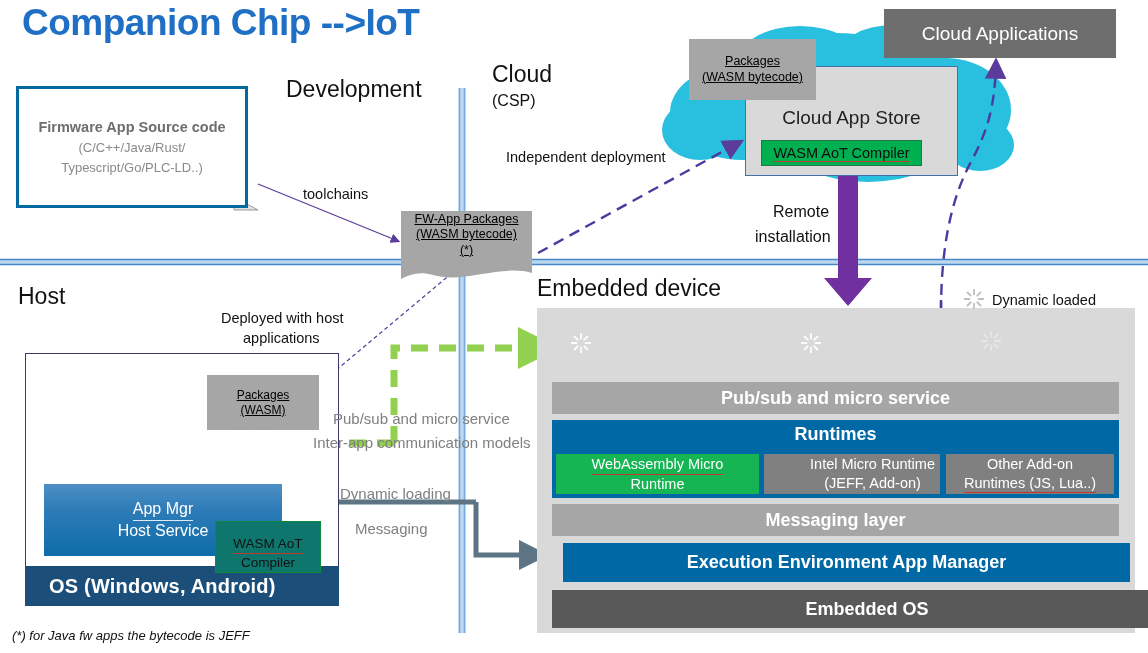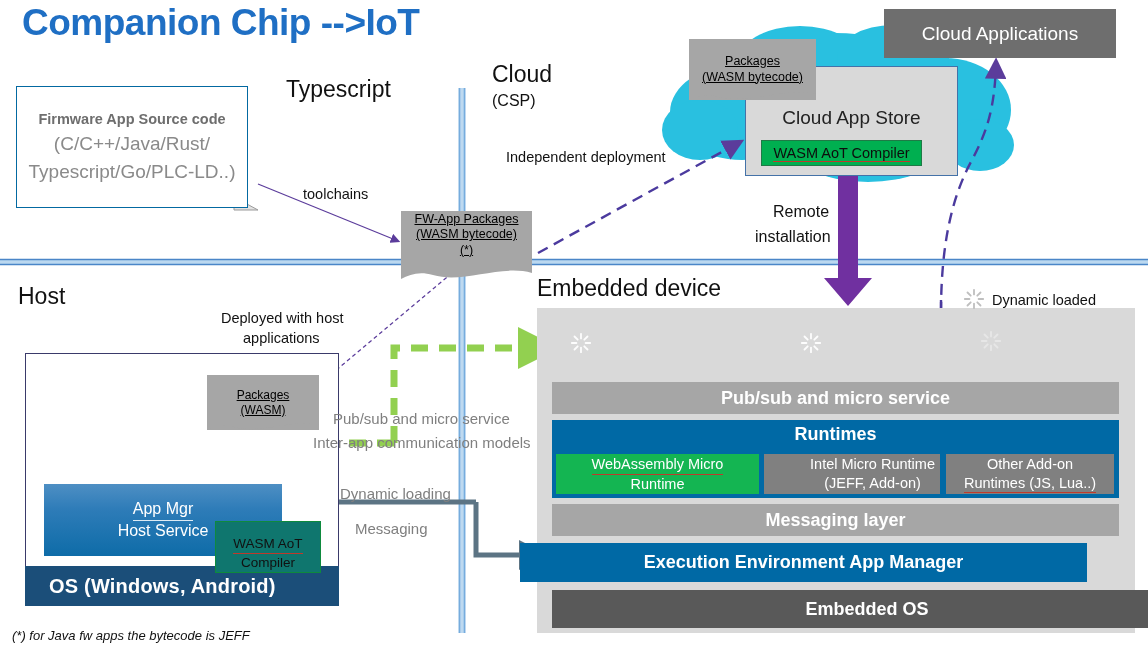--- a/index.html
+++ b/index.html
@@ -20,25 +20,25 @@
     letter-spacing:-0.5px;white-space:nowrap;z-index:20;
   }
 
   
   .section-cap{position:absolute;font-size:23px;color:#111;white-space:nowrap;z-index:20;}
   .section-sub{position:absolute;font-size:16px;color:#111;white-space:nowrap;z-index:20;}
 
   
   .fw-box{
     position:absolute;left:16px;top:86px;width:232px;height:122px;
-    border:1px solid #0369a1;background:#fff;box-sizing:border-box;z-index:10;
+    border:3px solid #0369a1;background:#fff;box-sizing:border-box;z-index:10;
     display:flex;flex-direction:column;align-items:center;justify-content:center;
   }
   .fw-title{font-size:14.5px;font-weight:bold;color:#6E6E6E;text-align:center;line-height:1.35;}
-  .fw-sub{font-size:19px;color:#8A8A8A;text-align:center;line-height:1.35;margin-top:2px;}
+  .fw-sub{font-size:13px;color:#8A8A8A;text-align:center;line-height:1.35;margin-top:2px;}
 
   
   .callout{
     position:absolute;background:#A6A6A6;color:#000000;z-index:14;
     display:flex;flex-direction:column;align-items:center;justify-content:center;
     text-align:center;line-height:1.25;box-sizing:border-box;text-decoration:underline;
   }
   .callout .l{display:block;}
 
   
@@ -166,21 +166,21 @@
 
     <g>
       <line x1="0" y1="262" x2="1148" y2="262" stroke="#BBD8F0" stroke-width="6"></line>
       <line x1="0" y1="259.5" x2="1148" y2="259.5" stroke="#4A86C8" stroke-width="1.5"></line>
       <line x1="0" y1="264.5" x2="1148" y2="264.5" stroke="#4A86C8" stroke-width="1.5"></line>
     </g>
   </svg>
 
   <div class="title">Companion Chip --&gt;IoT</div>
 
-  <div class="section-cap" style="left:286px;top:76px;">Typescript</div>
+  <div class="section-cap" style="left:286px;top:76px;">Development</div>
   <div class="section-cap" style="left:492px;top:61px;">Cloud</div>
   <div class="section-sub" style="left:492px;top:92px;">(CSP)</div>
   <div class="section-cap" style="left:18px;top:283px;">Host</div>
   <div class="section-cap" style="left:537px;top:275px;">Embedded device</div>
 
   <div class="fw-box">
     <div class="fw-title">Firmware App Source code</div>
     <div class="fw-sub">(C/C++/Java/Rust/</div>
     <div class="fw-sub">Typescript/Go/PLC-LD..)</div>
   </div>
@@ -262,21 +262,21 @@
   <div class="rt-cell rt-grey" style="left:764px;top:454px;width:176px;height:40px;z-index:11;padding-left:41px;">
     <span>Intel Micro Runtime</span>
     <span>(JEFF, Add-on)</span>
   </div>
   <div class="rt-cell rt-grey" style="left:946px;top:454px;width:168px;height:40px;z-index:11;">
     <span>Other Add-on</span>
     <span class="sq-underline">Runtimes (JS, Lua..)</span>
   </div>
 
   <div class="band band-grey band-bold" style="position:absolute;left:552px;top:504px;width:567px;height:32px;z-index:10;">Messaging layer</div>
-  <div class="band band-blue band-bold" style="position:absolute;left:520px;top:543px;width:567px;height:39px;z-index:10;">Execution Environment App Manager</div>
+  <div class="band band-blue band-bold" style="position:absolute;left:563px;top:543px;width:567px;height:39px;z-index:10;">Execution Environment App Manager</div>
   <div class="band band-dark band-bold" style="position:absolute;left:552px;top:590px;width:630px;height:38px;z-index:10;">Embedded OS</div>
 
   <svg class="spinner" style="left:570px;top:332px;z-index:12;" viewBox="0 0 24 24">
     <g stroke="#ffffff" stroke-width="2" stroke-linecap="round" opacity="0.95">
       <line x1="12" y1="2" x2="12" y2="7"></line>
         <line x1="12" y1="17" x2="12" y2="22"></line>
       <line x1="2" y1="12" x2="7" y2="12"></line>
         <line x1="17" y1="12" x2="22" y2="12"></line>
       <line x1="4.9" y1="4.9" x2="8.4" y2="8.4"></line>
         <line x1="15.6" y1="15.6" x2="19.1" y2="19.1"></line>

